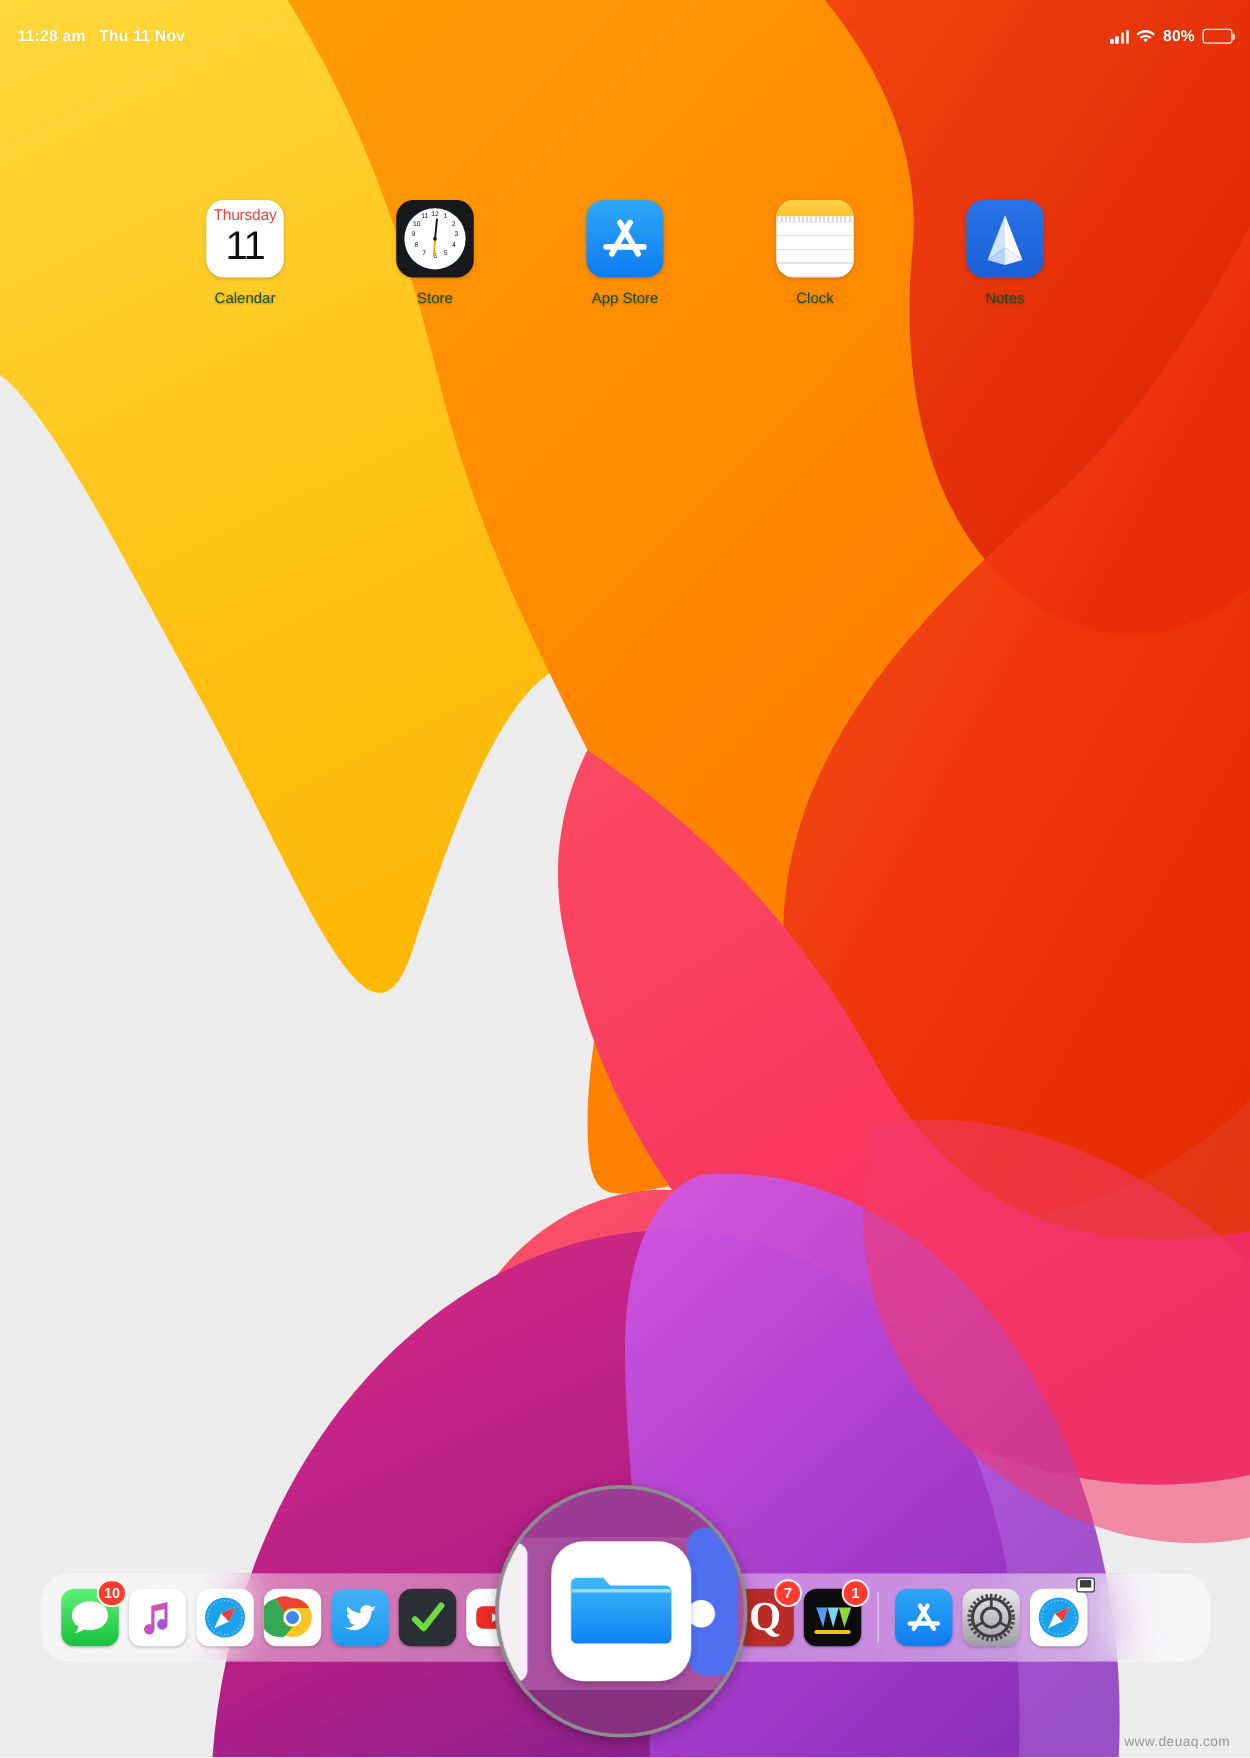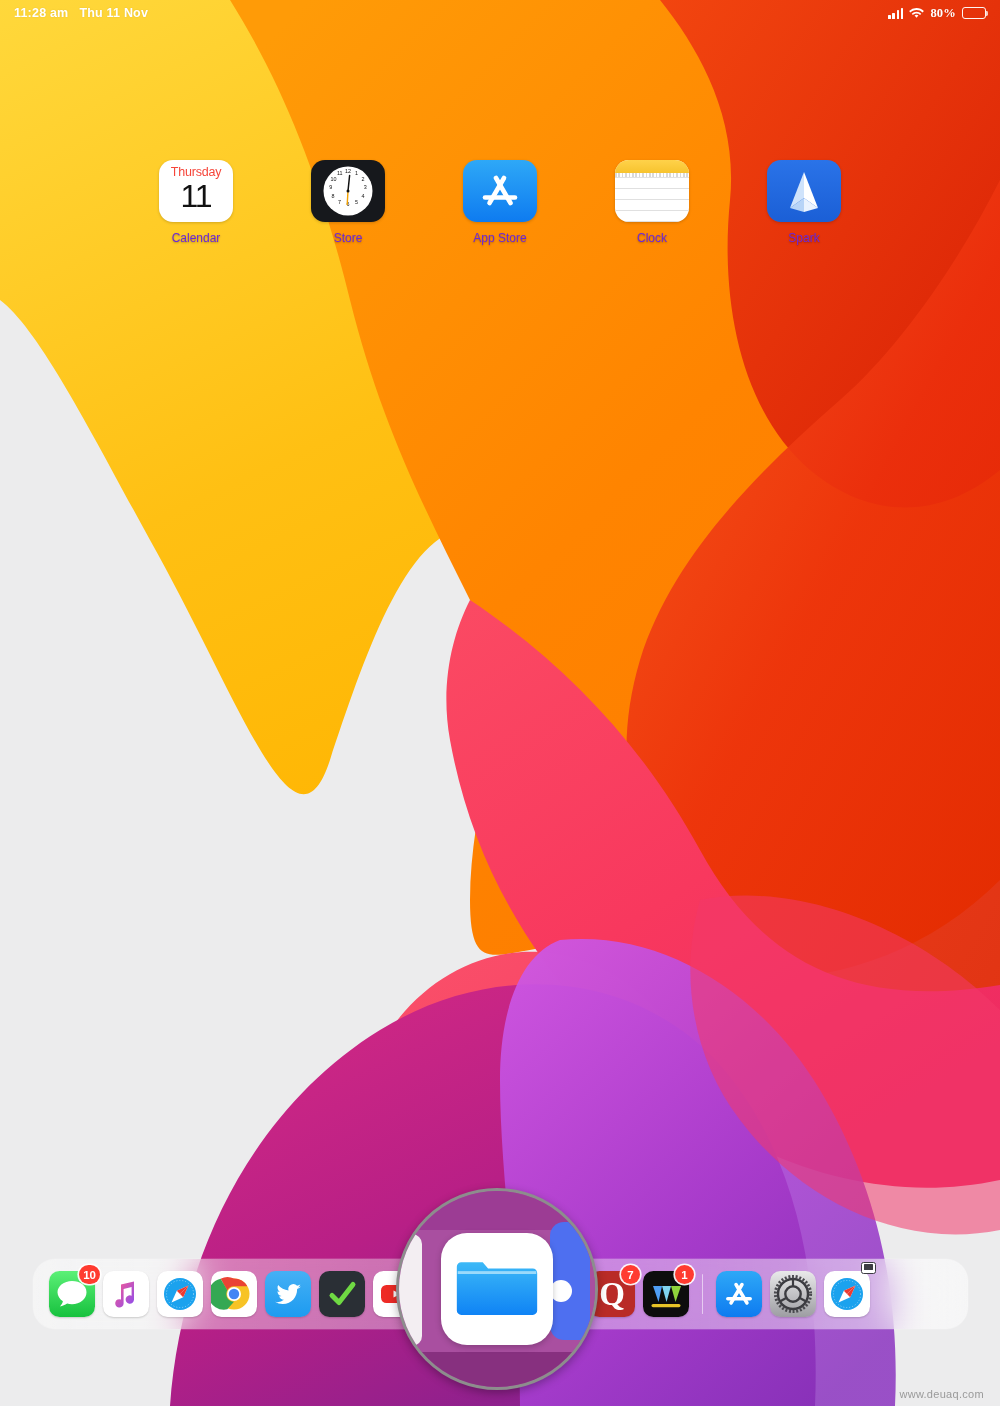--- a/index.html
+++ b/index.html
@@ -7,28 +7,28 @@
     font-family:"Liberation Sans", sans-serif; -webkit-font-smoothing:antialiased; }
 
   #screen{ position:relative; width:1000px; height:1406px; overflow:hidden; background:#ececed; }
 
   
   #wallpaper{ position:absolute; inset:0; width:1000px; height:1406px; }
   #wallpaper svg{ display:block; width:1000px; height:1406px; }
 
   
   #status-bar{
-    position:absolute; left:0; top:0; width:1000px; height:26px;
+    position:absolute; left:0; top:16px; width:1000px; height:26px;
     display:flex; align-items:center; justify-content:space-between;
     padding:0 14px 0 14px; z-index:40; color:#ffffff;
     font-size:12.5px; font-weight:bold; letter-spacing:.2px;
     text-shadow:0 0 2px rgba(0,0,0,.10);
   }
   .sb-left{ display:flex; align-items:center; gap:11px; }
-  .sb-right{ display:flex; align-items:center; gap:6px;font-family:Liberation Serif, serif; }
+  .sb-right{ display:flex; align-items:center; gap:6px; }
   .sb-time{ font-weight:bold; }
   .sb-date{ font-weight:bold; }
   .sb-pct{ font-weight:bold; font-size:12.5px; }
 
   .signal-bars{ display:flex; align-items:flex-end; gap:1.6px; height:11px; }
   .signal-bars i{ display:block; width:2.6px; background:#fff; border-radius:.6px; }
   .signal-bars i:nth-child(1){ height:4px; }
   .signal-bars i:nth-child(2){ height:6px; }
   .signal-bars i:nth-child(3){ height:8.5px; }
   .signal-bars i:nth-child(4){ height:11px; }
@@ -40,23 +40,23 @@
   .battery::after{ content:""; position:absolute; right:-3.4px; top:3.2px;
     width:2px; height:4.4px; background:rgba(255,255,255,.75); border-radius:0 1.4px 1.4px 0; }
   .battery .fill{ height:100%; background:#fff; border-radius:1.2px; }
 
   
   #app-grid{
     position:absolute; left:0; top:160px; width:1000px; z-index:30;
     display:flex; justify-content:center; gap:0;
   }
   .app-cell{ width:152px; display:flex; flex-direction:column; align-items:center; }
-  .app-icon{ width:74px; height:62px; border-radius:14px; position:relative;
+  .app-icon{ width:62px; height:62px; border-radius:14px; position:relative;
     overflow:hidden; box-shadow:0 1px 3px rgba(0,0,0,.18); }
-  .app-label{ margin-top:9px; font-size:12px; color:#6d28d9; font-weight:normal;
+  .app-label{ margin-top:9px; font-size:12px; color:#14532d; font-weight:normal;
     text-shadow:0 1px 2px rgba(0,0,0,.30); white-space:nowrap; }
 
   
   .ic-calendar{ background:#ffffff; display:flex; flex-direction:column;
     align-items:center; justify-content:flex-start; }
   .cal-dow{ color:#f6453a; font-size:12.5px; font-weight:normal; margin-top:5px; letter-spacing:-.2px; }
   .cal-day{ color:#111; font-size:32px; font-weight:300; line-height:32px; margin-top:1px; letter-spacing:-1px; }
 
   
   .ic-clock{ background:#16181c; display:flex; align-items:center; justify-content:center; }
@@ -324,21 +324,21 @@
 
     <div class="app-cell">
       <div class="app-icon ic-spark">
         <svg viewBox="0 0 62 62" width="62" height="62">
           <path d="M31 12 L45 48 L31 38 Z" fill="#ffffff"></path>
           <path d="M31 12 L17 48 L31 38 Z" fill="#cfe3fb"></path>
           <path d="M31 38 L45 48 L31 52 Z" fill="#eaf3fe"></path>
           <path d="M31 38 L17 48 L31 52 Z" fill="#b7d4f7"></path>
         </svg>
       </div>
-      <div class="app-label">Spark</div>
+      <div class="app-label">Notes</div>
     </div>
 
   </div>
 
   <div id="dock">
     <div id="dock-main">
 
       <div class="dock-cell">
         <div class="dock-icon ic-messages">
           <svg viewBox="0 0 46 46" width="46" height="46">

